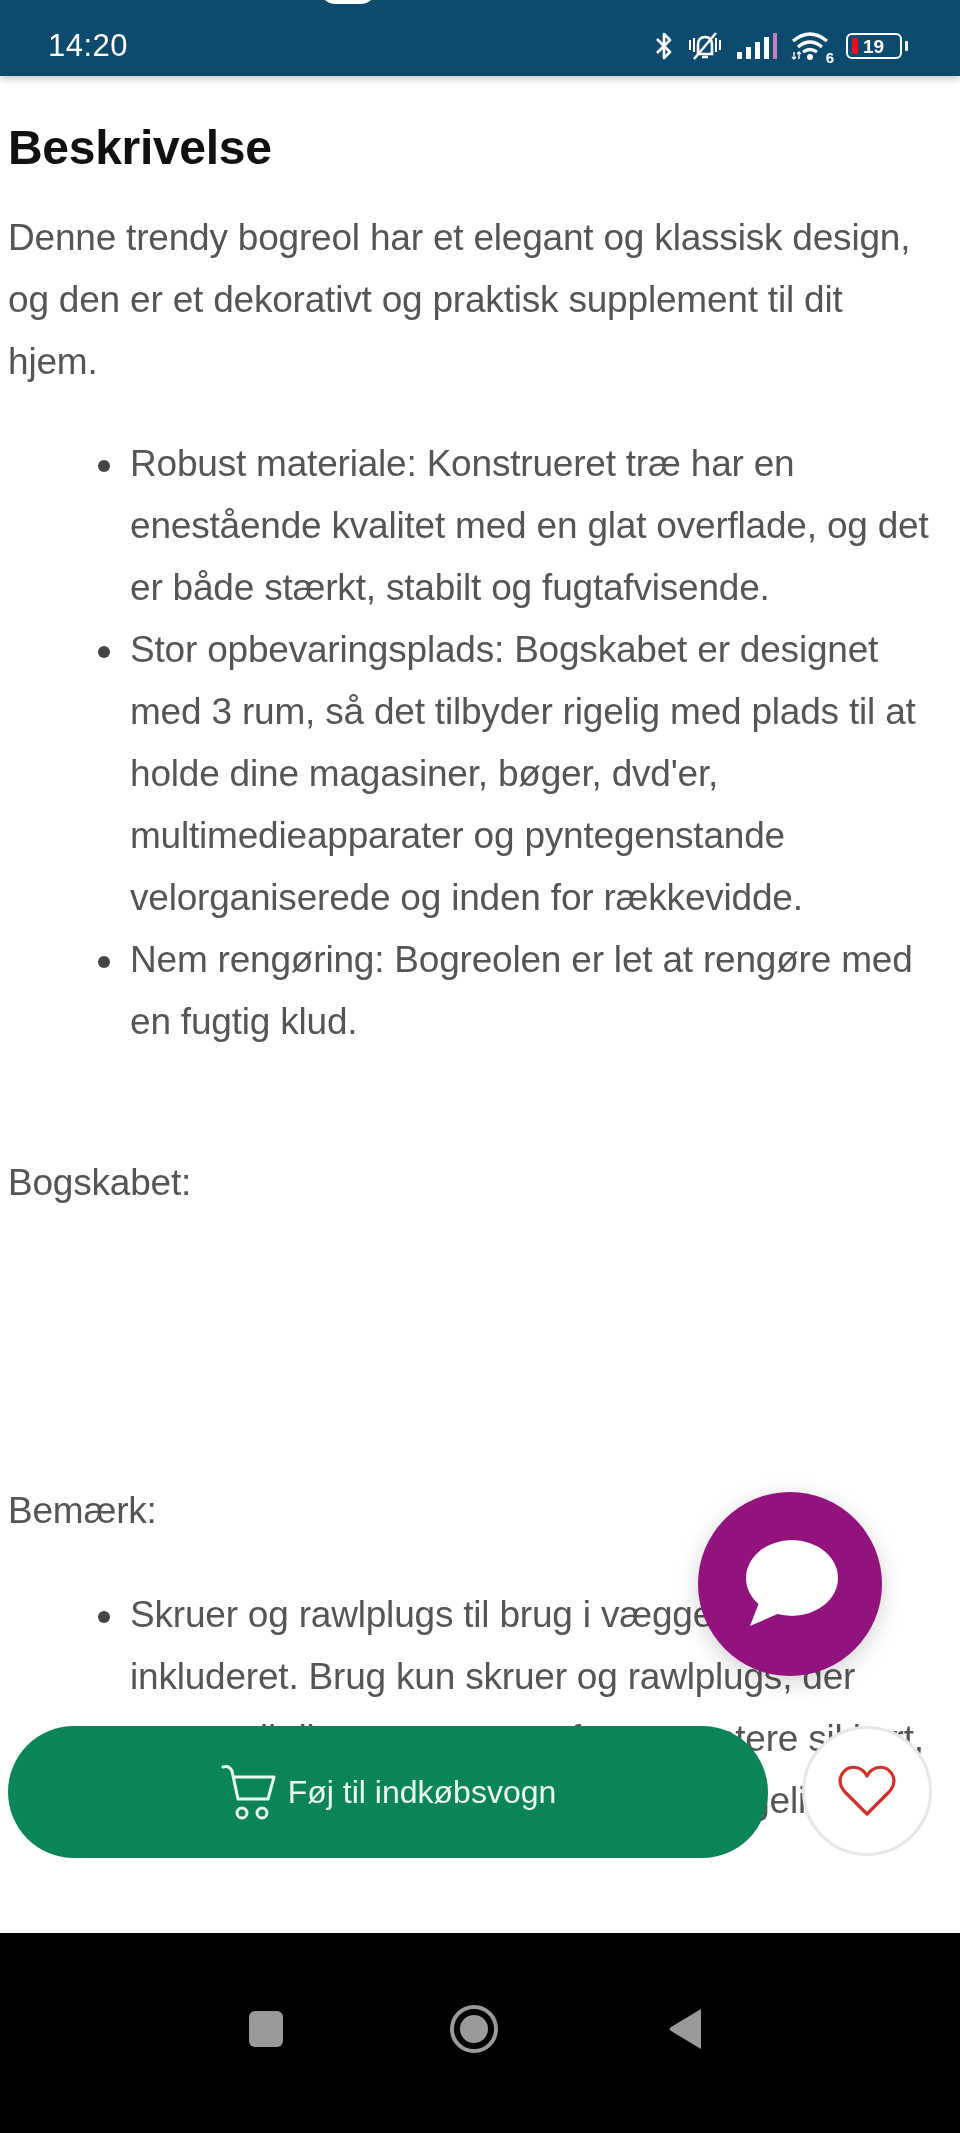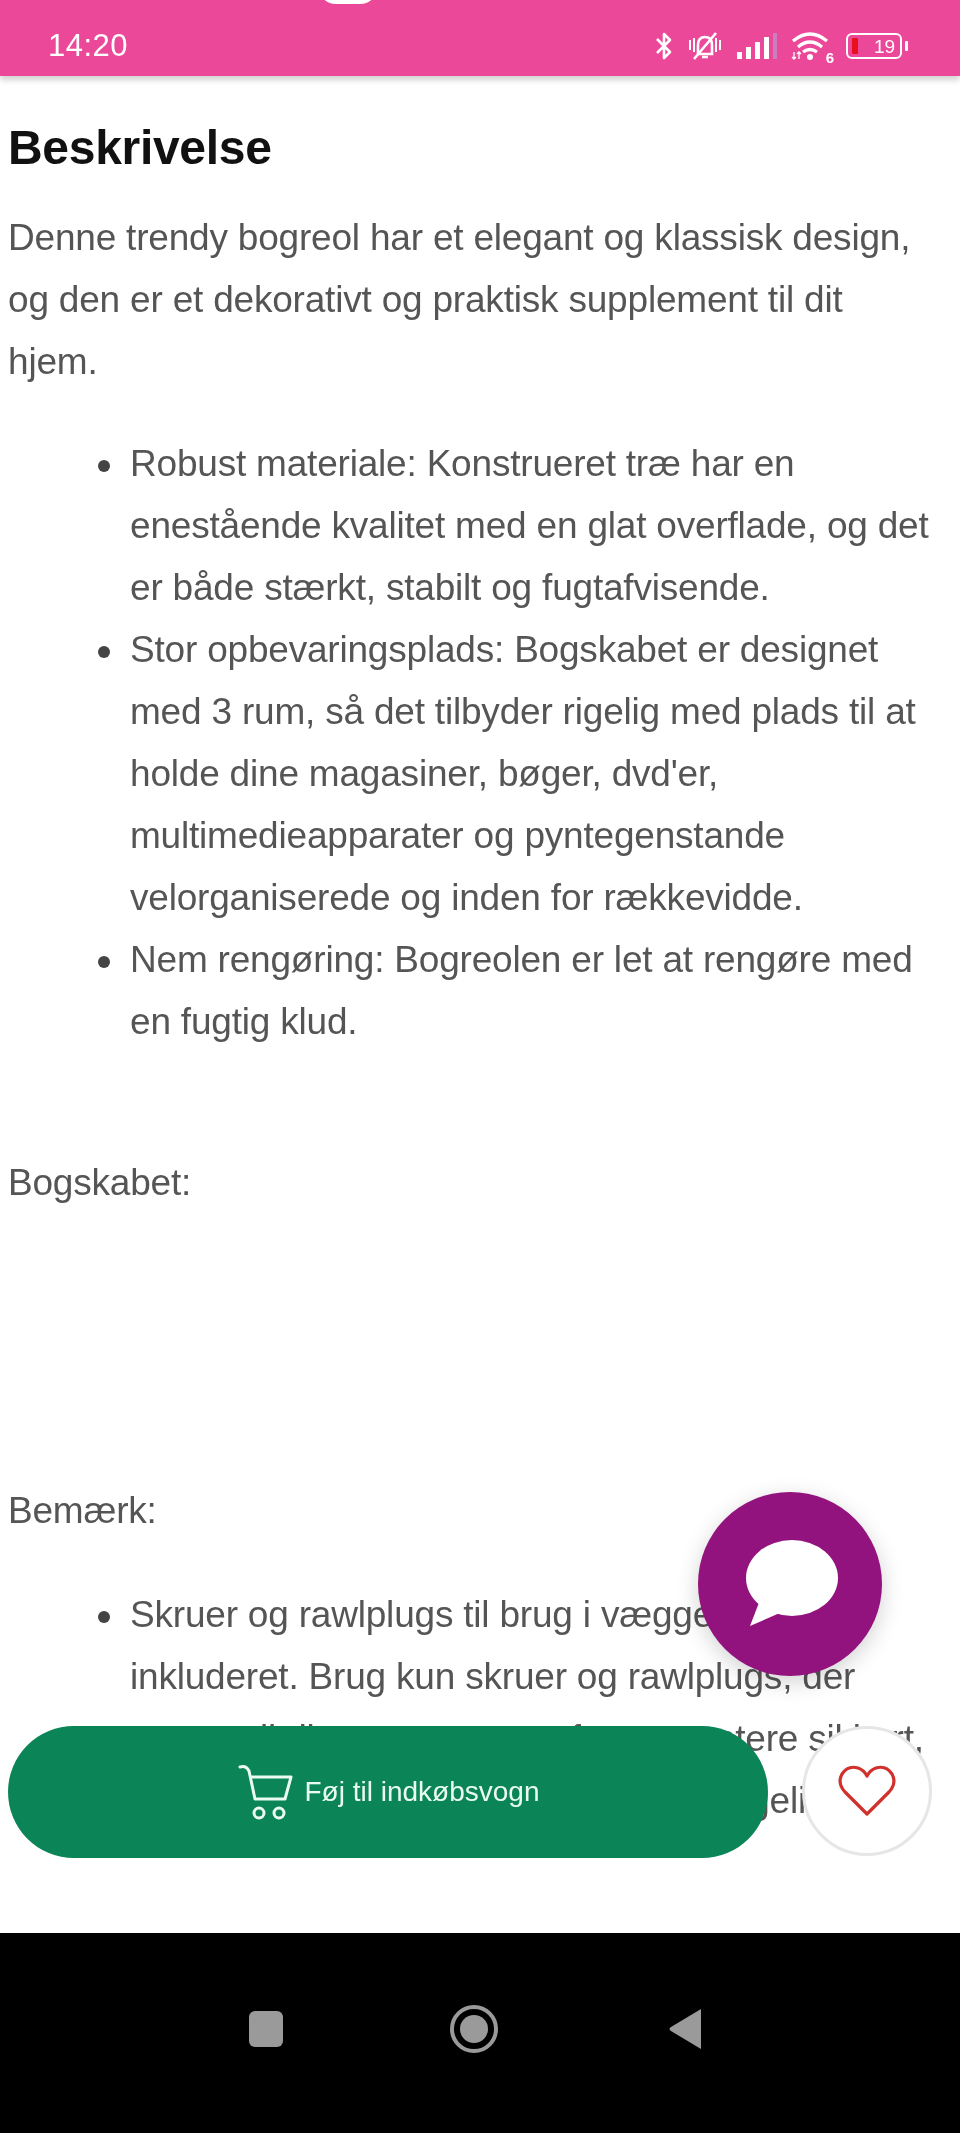--- a/index.html
+++ b/index.html
@@ -1,21 +1,21 @@
 <!DOCTYPE html>
 <html><head>
 <meta charset="utf-8">
 <style>
   * { box-sizing: border-box; margin: 0; padding: 0; }
   html, body { width: 960px; height: 2133px; overflow: hidden; background: #ffffff; }
   body { position: relative; font-family: "Liberation Sans", "DejaVu Sans", sans-serif; color: #555; }
 
   .statusbar {
     position: absolute; left: 0; top: 0; width: 960px; height: 76px;
-    background: #ec4899;
+    background: #0c4a6e;
     box-shadow: 0 4px 6px rgba(0,0,0,0.18);
     z-index: 5;
   }
   .statusbar .cut-icons { position: absolute; top: -14px; left: 0; width: 960px; height: 20px; }
   .statusbar .cut { position: absolute; background: #fff; }
   .statusbar .time {
     position: absolute; left: 48px; top: 28px; color: #fff; font-size: 31px; letter-spacing: 0.5px;
   }
   .statusbar .icons {
     position: absolute; right: 52px; top: 30px; height: 32px; display: flex; align-items: center; gap: 12px;
@@ -47,21 +47,21 @@
   .list3 { top: 1508px; }
 
   .chat-fab {
     position: absolute; left: 698px; top: 1492px; width: 184px; height: 184px; border-radius: 50%;
     background: #93137e; box-shadow: 0 6px 22px rgba(0,0,0,0.18);
     display: flex; align-items: center; justify-content: center; z-index: 6;
   }
   .cart-btn {
     position: absolute; left: 8px; top: 1726px; width: 760px; height: 132px; border-radius: 66px;
     background: #0b8457; display: flex; align-items: center; justify-content: center; gap: 10px; z-index: 6;
-    color: #e9fbf2; font-size: 28px;
+    color: #e9fbf2; font-size: 32px;
   }
   .fav-btn {
     position: absolute; left: 802px; top: 1726px; width: 130px; height: 130px; border-radius: 50%;
     background: #fff; border: 3px solid #e6e6e6; display: flex; align-items: center; justify-content: center; z-index: 6;
   }
   .navbar {
     position: absolute; left: 0; top: 1933px; width: 960px; height: 200px; background: #000; z-index: 7;
   }
   .nav-btn { position: absolute; top: 56px; width: 80px; height: 80px; display: flex; align-items: center; justify-content: center; }
 </style>
@@ -97,21 +97,21 @@
         <path d="M8 17 Q20 7 32 17" fill="none" stroke="#fff" stroke-width="3.2"></path>
         <path d="M13 22 Q20 17 27 22" fill="none" stroke="#fff" stroke-width="3.2"></path>
         <circle cx="20" cy="27" r="3" fill="#fff"></circle>
         <path d="M4 22 L4 29 M2 27 L4 29 L6 27 M9 29 L9 22 M7 24 L9 22 L11 24" stroke="#fff" stroke-width="1.3" fill="none"></path>
       </svg>
       <span style="position:absolute; right:0; bottom:-4px; color:#fff; font-size:15px; font-weight:bold;">6</span>
     </span>
     <span style="position:relative; display:inline-flex; align-items:center; width:62px; height:26px;">
       <span style="display:inline-flex; align-items:center; width:56px; height:26px; border:2.5px solid #fff; border-radius:6px; padding-left:4px;">
         <span style="display:inline-block; width:6px; height:16px; background:#e8101a; border-radius:1px;"></span>
-        <span style="color:#fff; font-size:19px; margin-left:16px; line-height:1;">19</span>
+        <span style="color:#fff; font-size:19px; margin-left:5px; line-height:1;font-weight:bold;">19</span>
       </span>
       <span style="display:inline-block; width:3px; height:10px; background:#fff; margin-left:3px; border-radius:1px;"></span>
     </span>
   </div>
 </div>
 
 <div class="content">
   <div class="heading">Beskrivelse</div>
   <div class="para">Denne trendy bogreol har et elegant og klassisk design, og den er et dekorativt og praktisk supplement til dit hjem.</div>
 

